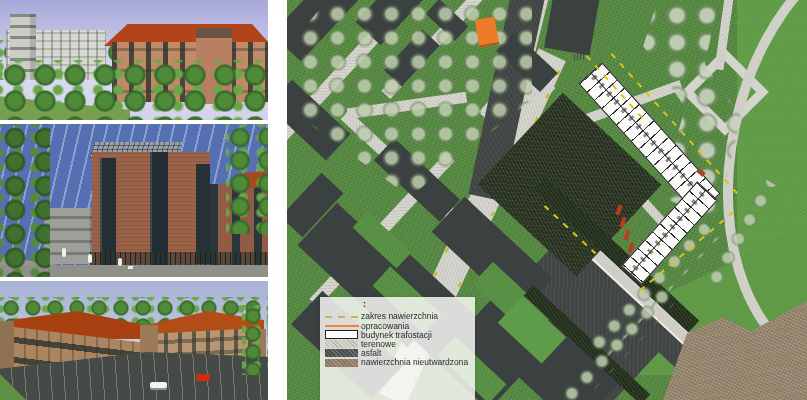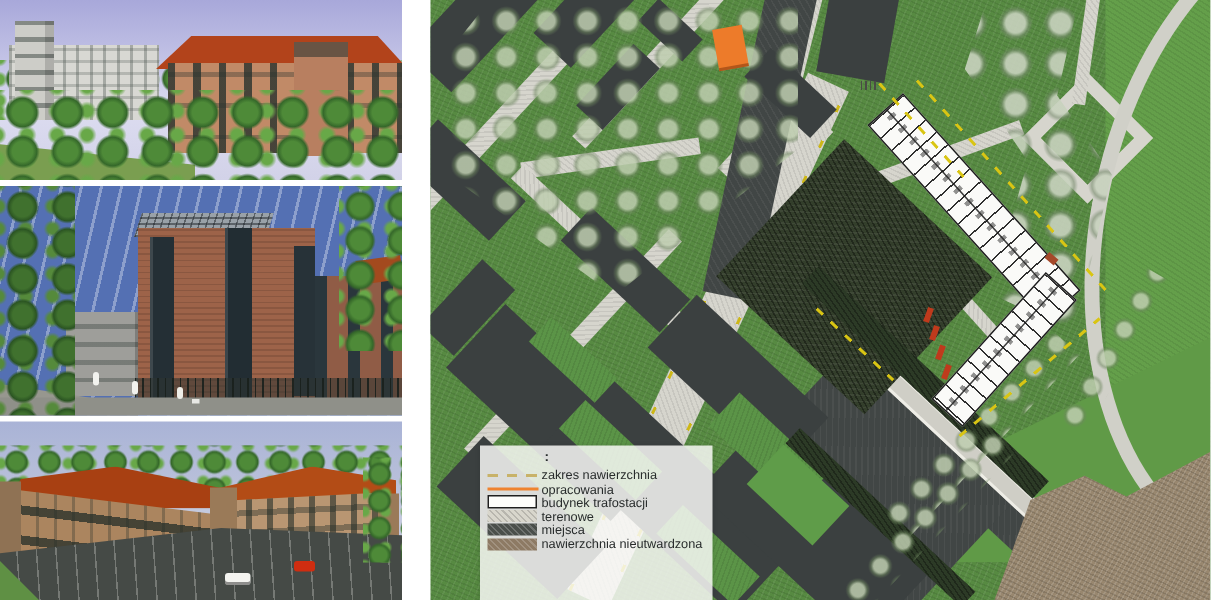--- a/index.html
+++ b/index.html
@@ -190,21 +190,21 @@
           <div class="lg-row">
             <span class="sw sw-fill-white"></span>
             <span class="lg-label">budynek trafostacji</span>
           </div>
           <div class="lg-row">
             <span class="sw sw-texture-light"></span>
             <span class="lg-label">terenowe</span>
           </div>
           <div class="lg-row">
             <span class="sw sw-texture-asphalt"></span>
-            <span class="lg-label">miejsca</span>
+            <span class="lg-label">asfalt</span>
           </div>
           <div class="lg-row">
             <span class="sw sw-texture-brown"></span>
             <span class="lg-label">nawierzchnia nieutwardzona</span>
           </div>
         </div>
     </div>
   </div>
 </div>
 

